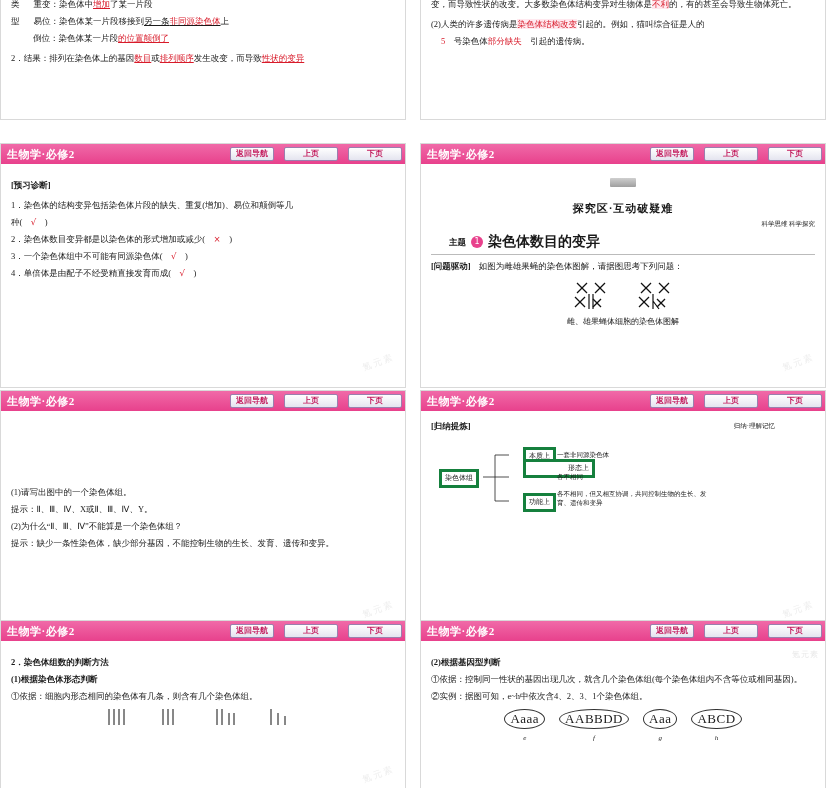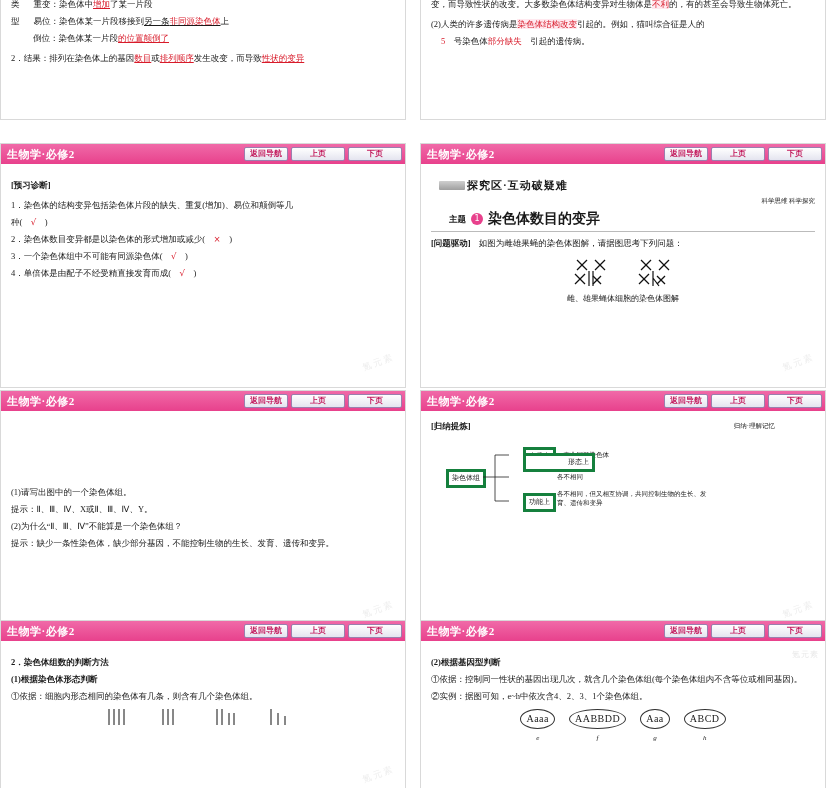--- a/index.html
+++ b/index.html
@@ -39,21 +39,21 @@
     color: #ffffff;
     font-size: 11px;
     font-weight: bold;
     letter-spacing: 0.5px;
     font-family: "Liberation Serif", serif;
   }
   .hdr-btns {
     margin-left: auto;
     display: flex;
     align-items: center;
-    gap: 3px;
+    gap: 10px;
   }
   .btn {
     background: linear-gradient(#ffffff, #e4e4ef);
     border: 1px solid #9a7fae;
     border-radius: 2px;
     color: #c2185b;
     font-size: 8px;
     font-weight: bold;
     padding: 1px 18px;
     line-height: 10px;
@@ -97,22 +97,23 @@
     top: 28px;
     font-size: 8px;
     color: #e9e9e9;
     letter-spacing: 1px;
     pointer-events: none;
   }
   
   .sec-head {
     display: flex;
     align-items: center;
-    gap: 2px;
-    margin: 6px 0 2px 8px;
+    gap: 14px;
+    margin: 6px 0 2px 0;
+    flex-direction: column;
   }
   .sec-block {
     width: 26px; height: 9px;
     background: linear-gradient(#cfcfcf, #9f9f9f);
     border-radius: 1px;
   }
   .sec-title {
     font-size: 11px;
     font-weight: bold;
     letter-spacing: 1px;
@@ -178,21 +179,21 @@
     justify-content: center;
     gap: 14px;
     margin-top: 6px;
   }
   .gene {
     text-align: center;
   }
   .ell {
     border: 1px solid #333;
     border-radius: 50%;
-    font-size: 10px;
+    font-size: 13px;
     padding: 2px 5px;
     letter-spacing: 0.5px;
   }
   .gene-lbl { font-size: 7px; margin-top: 2px; font-style: italic; }
   .chr-row {
     display: flex;
     justify-content: center;
     gap: 20px;
     margin-top: 4px;
     align-items: flex-end;
@@ -322,33 +323,33 @@
         <span class="btn">上页</span>
         <span class="btn">下页</span>
       </span>
     </div>
     <div class="body">
       <div style="display:flex;align-items:center">
         <span class="bold">[归纳提炼]</span>
         <span class="tiny" style="margin-left:auto;margin-right:40px">归纳·理解记忆</span>
       </div>
       <div class="map-wrap">
-        <div class="map-node" style="left:15px; top:30px;">染色体组</div>
+        <div class="map-node" style="left:8px; top:30px;">染色体组</div>
         <svg style="position:absolute;left:52px;top:8px" width="40" height="72">
           <g stroke="#222" stroke-width="0.8" fill="none">
             <line x1="0" y1="30" x2="12" y2="30"></line>
             <line x1="12" y1="8" x2="12" y2="54"></line>
             <line x1="12" y1="8" x2="26" y2="8"></line>
             <line x1="12" y1="30" x2="26" y2="30"></line>
             <line x1="12" y1="54" x2="26" y2="54"></line>
           </g>
         </svg>
         <div class="map-node" style="left:92px; top:8px;">本质上</div>
         <div class="map-txt" style="left:126px; top:11px;">一套非同源染色体</div>
-        <div class="map-node" style="left:92px; top:14px;padding-left:42px;">形态上</div>
+        <div class="map-node" style="left:92px; top:20px;padding-left:42px;">形态上</div>
         <div class="map-txt" style="left:126px; top:33px;">各不相同</div>
         <div class="map-node" style="left:92px; top:54px;">功能上</div>
         <div class="map-txt" style="left:126px; top:50px; width:150px;">各不相同，但又相互协调，共同控制生物的生长、发育、遗传和变异</div>
       </div>
     </div>
     <div class="wm">氪元素</div>
   </div>
 
   <div class="slide" style="left:0px; top:620px; height:180px;">
     <div class="hdr">

